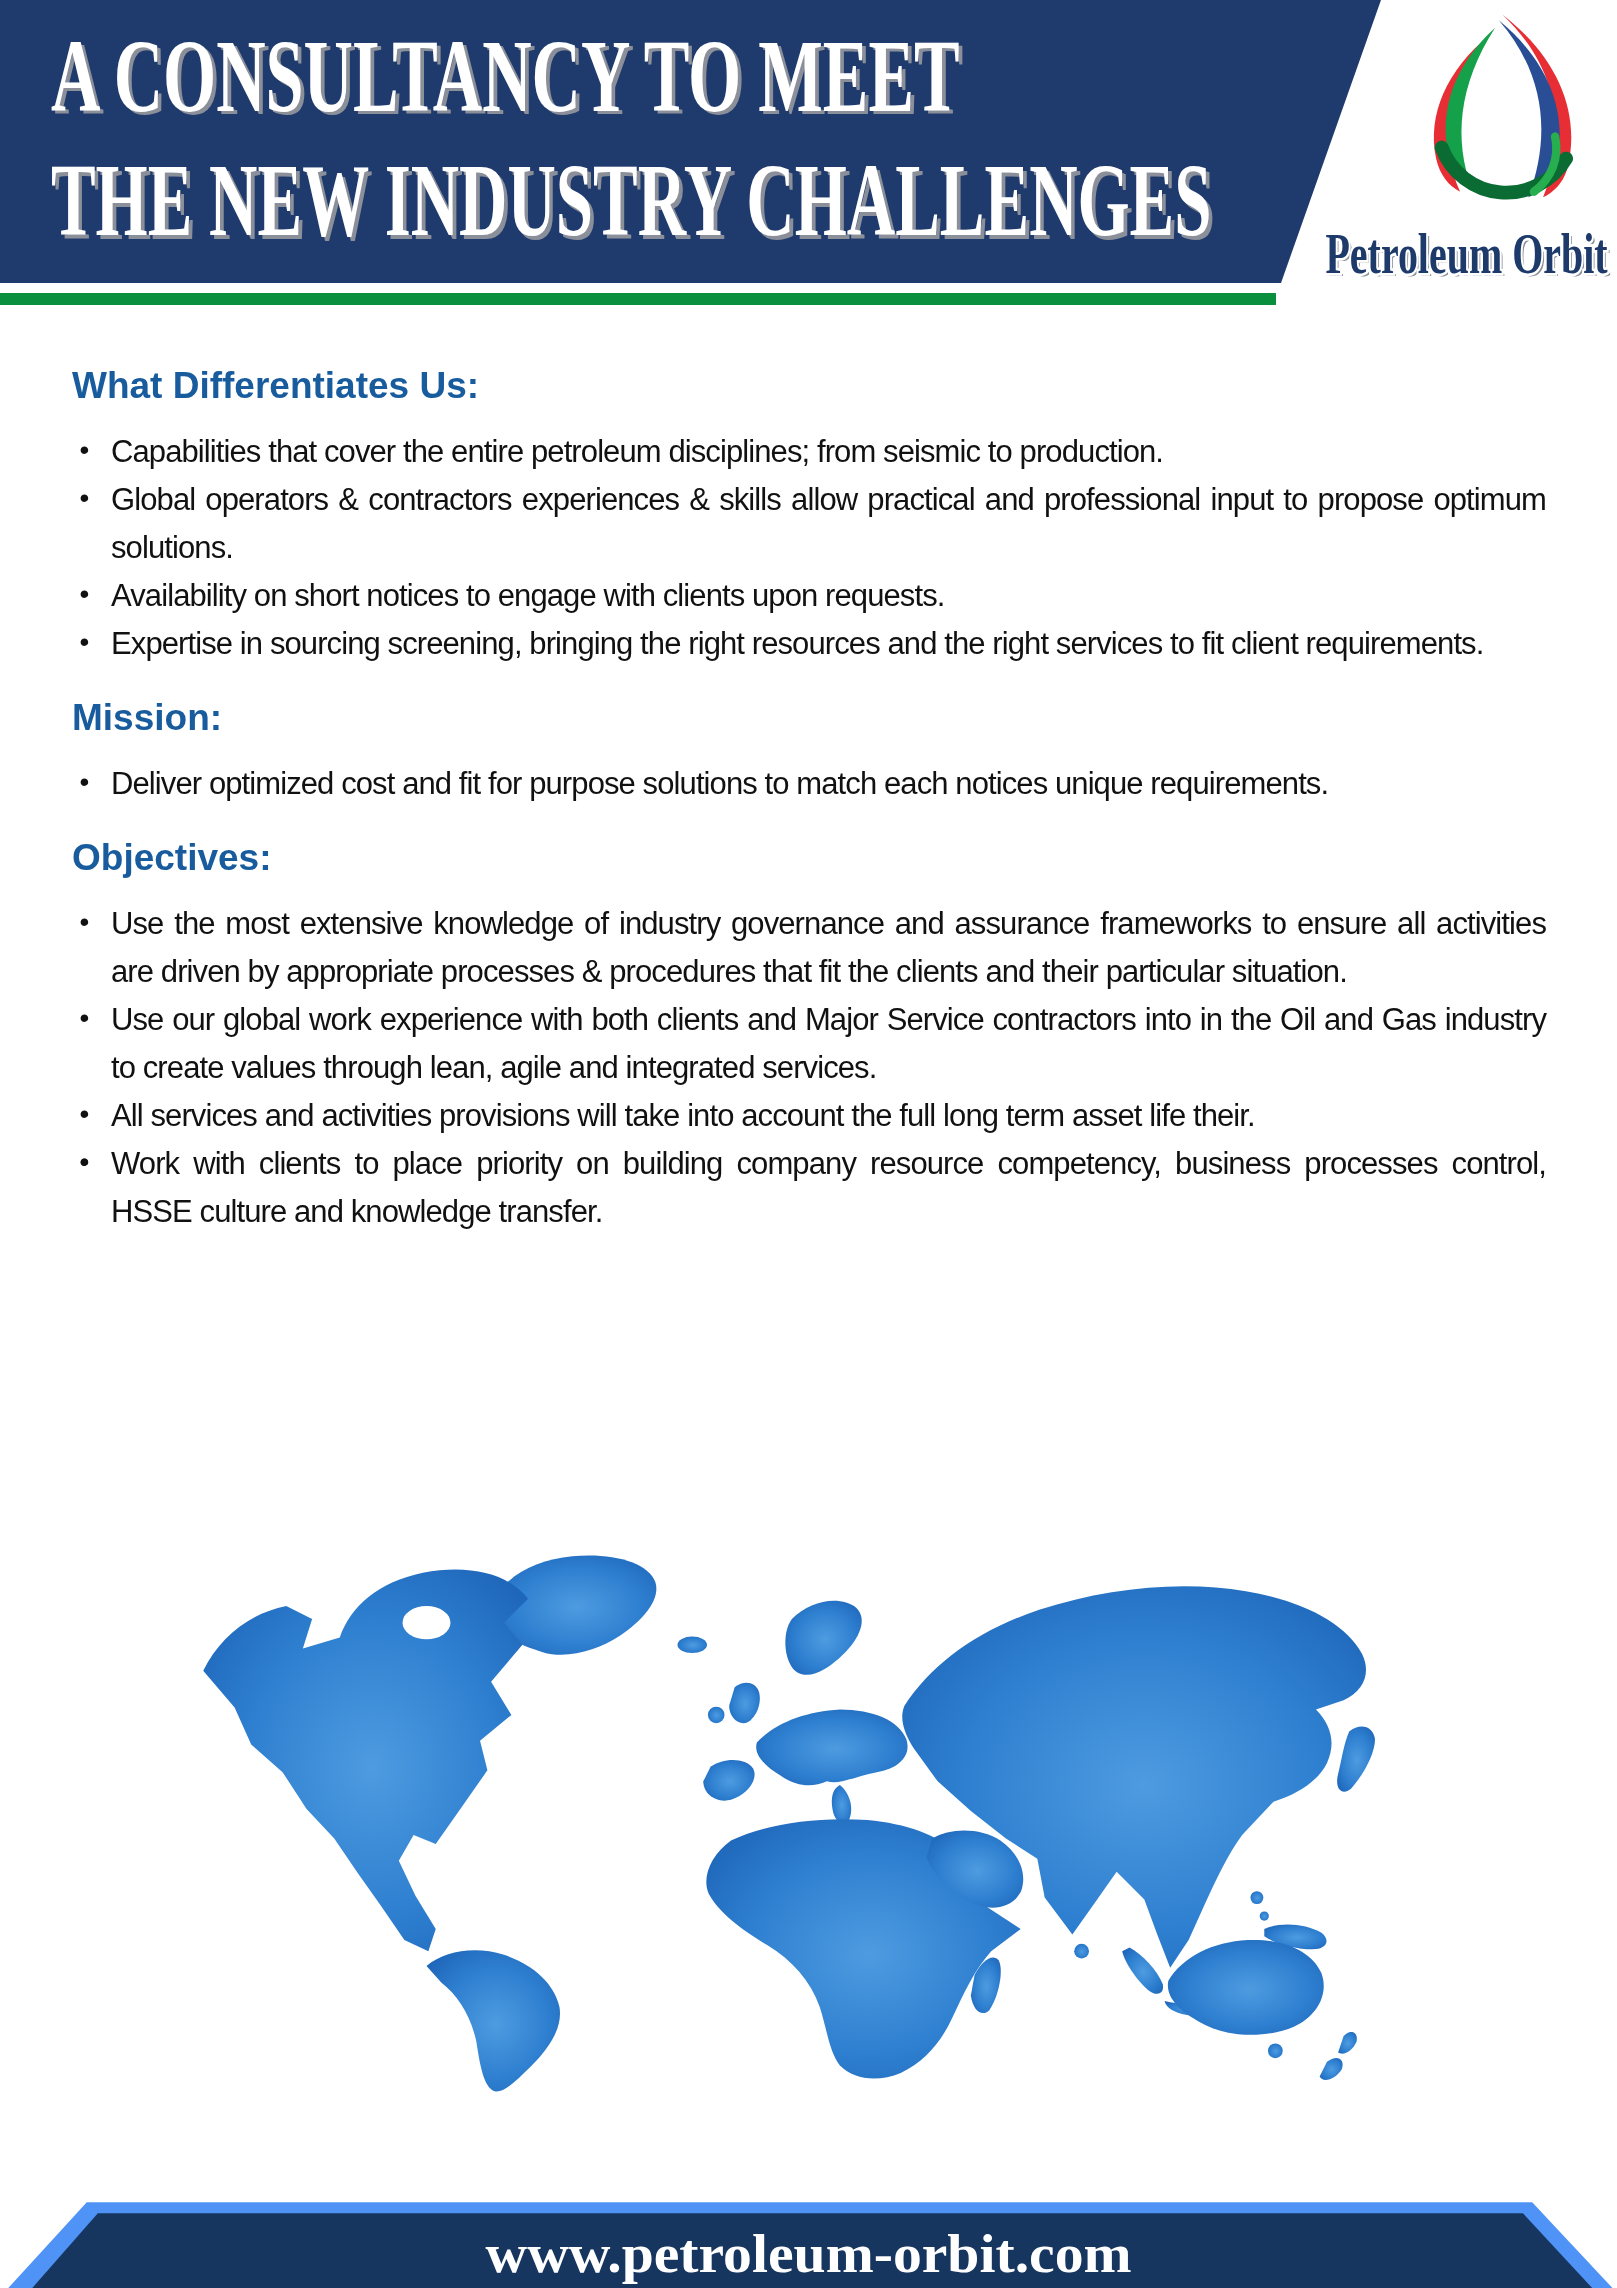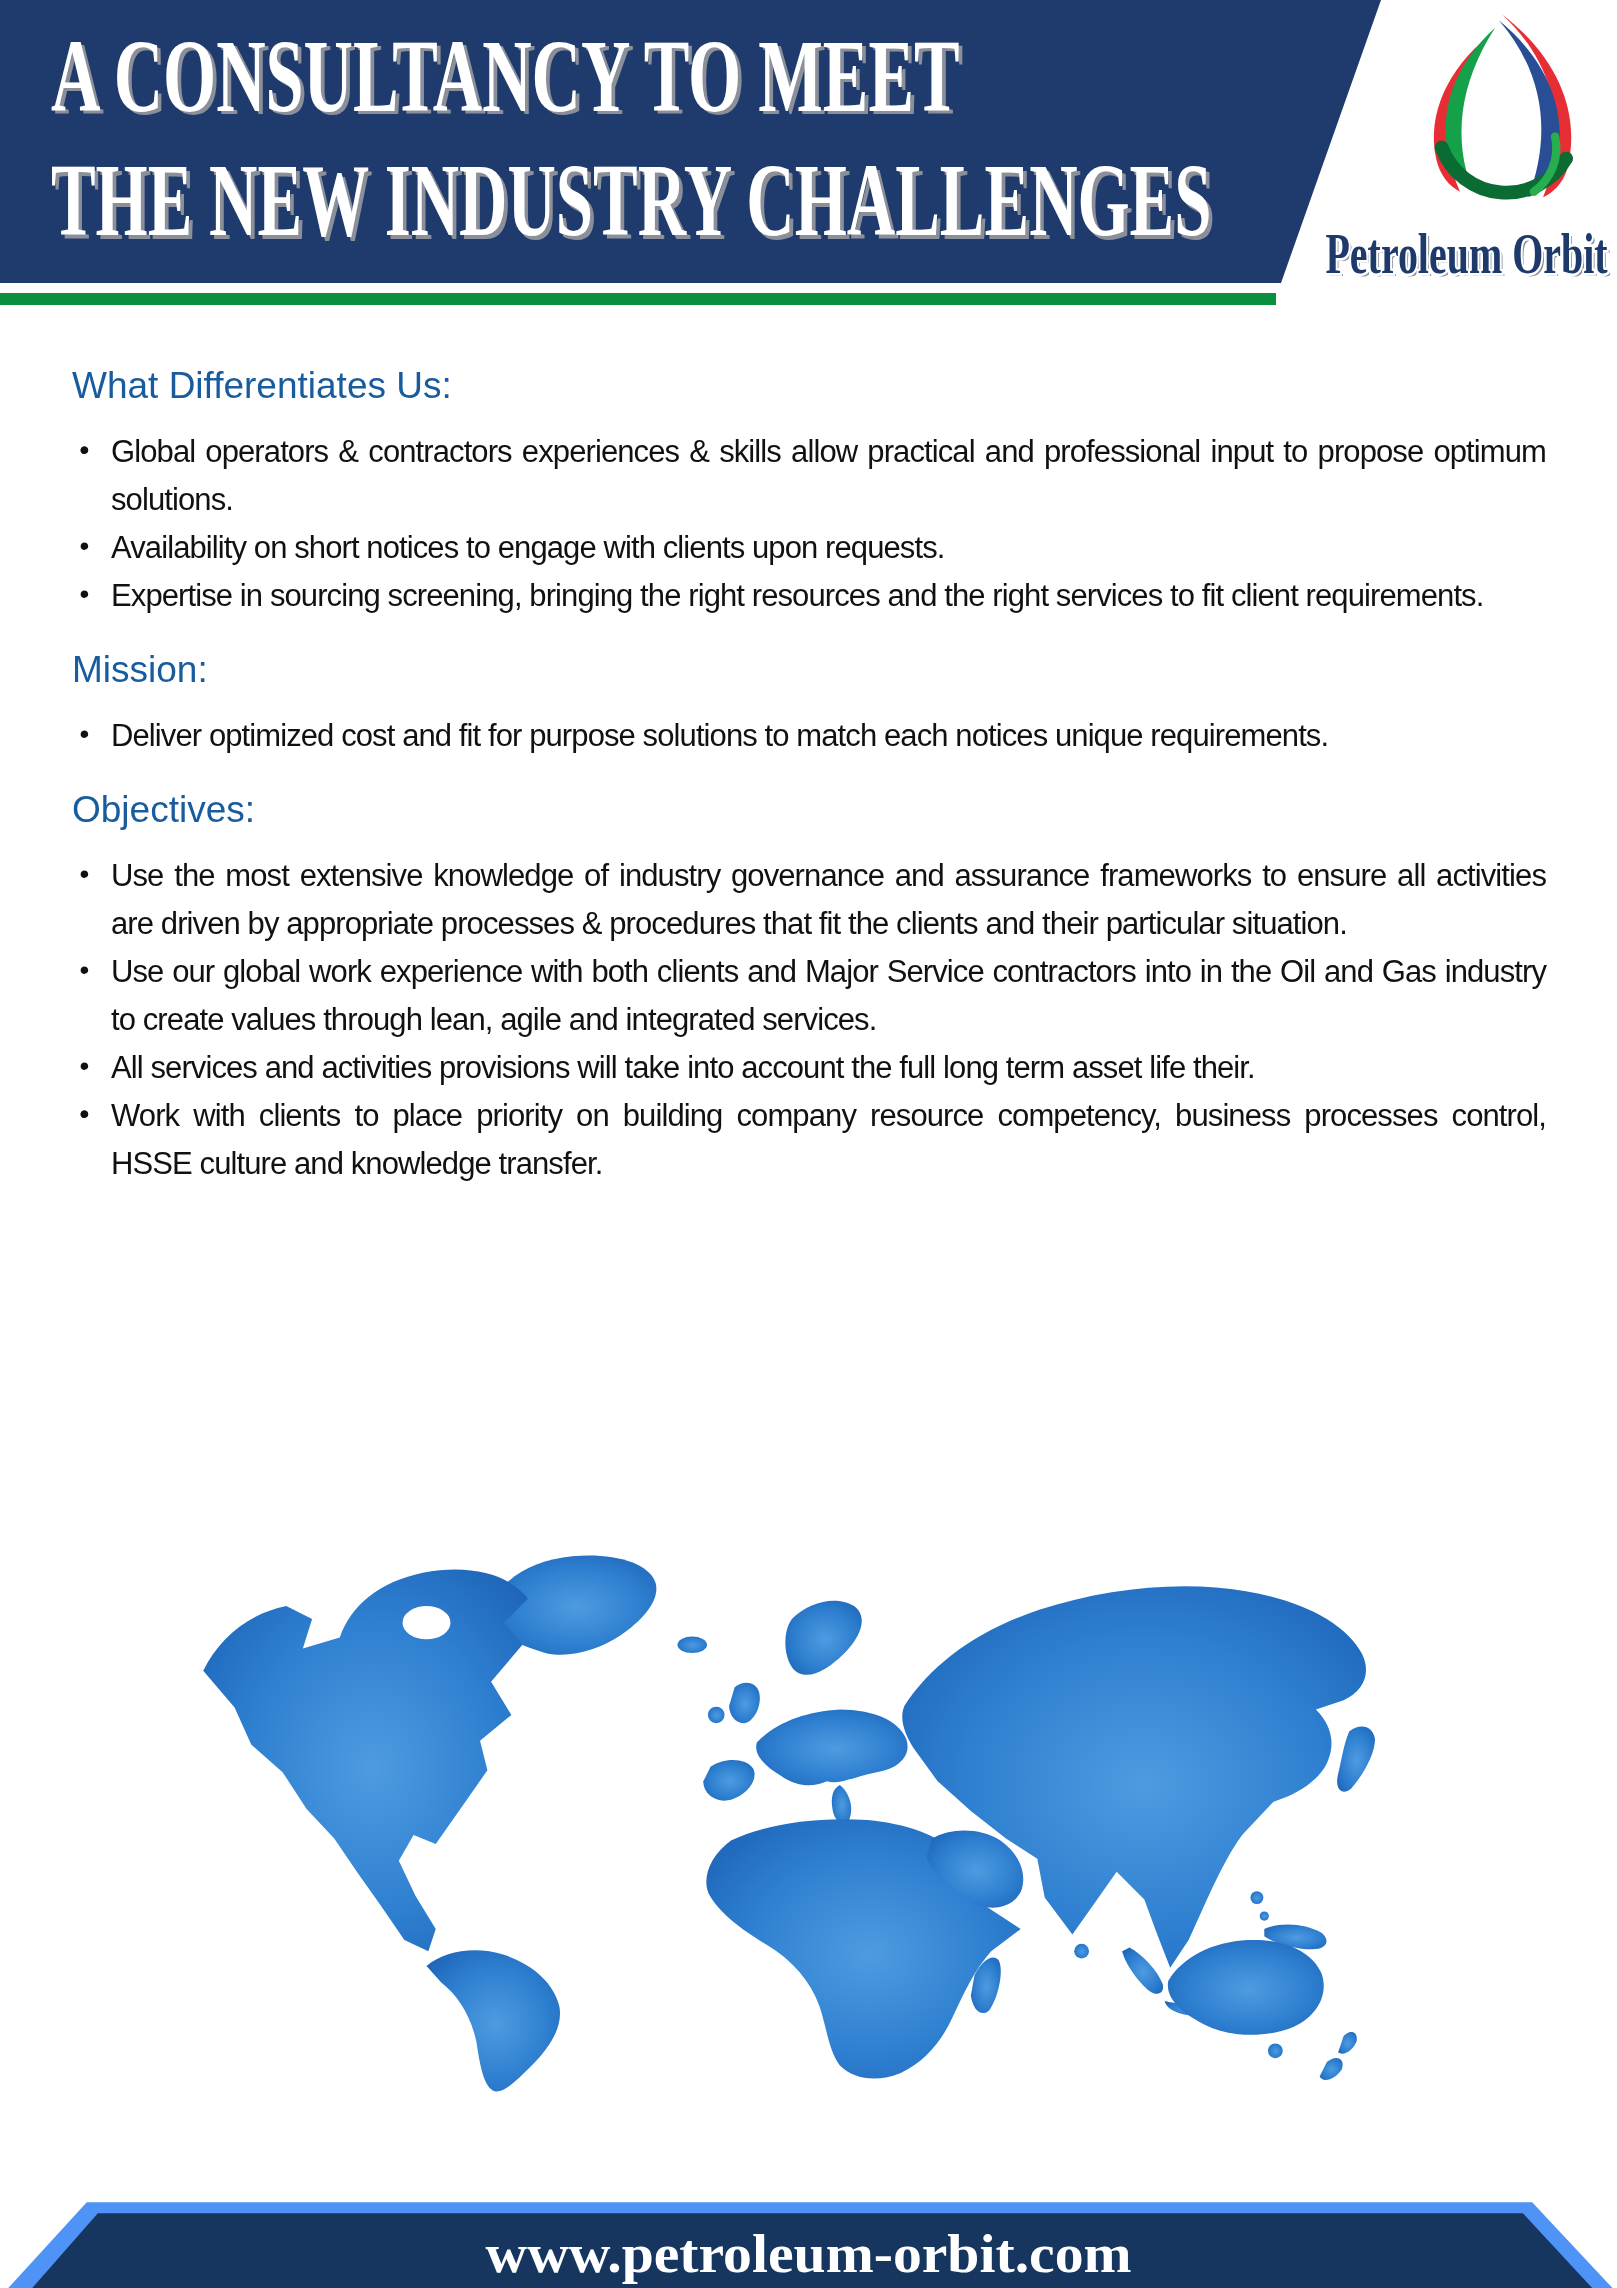--- a/index.html
+++ b/index.html
@@ -26,21 +26,21 @@
   .logo text{
     font-family:"Liberation Serif",serif;font-weight:700;font-size:62px;
     paint-order:stroke fill;
   }
   
   .content{
     position:absolute;left:72px;top:364px;width:1474px;
     color:var(--body_text);
   }
   .content h2{
-    font-size:37px;font-weight:400;color:var(--heading_blue);
+    font-size:37px;font-weight:700;color:var(--heading_blue);
     margin:0 0 20px 0;line-height:44px;
   }
   .content section + section h2{margin-top:28px;}
   .content ul{margin:0;padding:0;}
   .content li{
     list-style:none;position:relative;padding-left:39px;
     font-size:31px;line-height:48px;letter-spacing:-0.9px;
     text-align:justify;
   }
   .content li .dot{
@@ -91,20 +91,21 @@
   </g>
 </svg>
 
 <div class="content">
 
   <section>
     <h2>What Differentiates Us:</h2>
     <ul>
       <li>
         <span class="dot">•</span>
+        <span>Capabilities that cover the entire petroleum disciplines; from seismic to production.</span>
       </li>
       <li>
         <span class="dot">•</span>
         <span>Global operators &amp; contractors experiences &amp; skills allow practical and professional input to propose optimum solutions.</span>
       </li>
       <li>
         <span class="dot">•</span>
         <span>Availability on short notices to engage with clients upon requests.</span>
       </li>
       <li>

